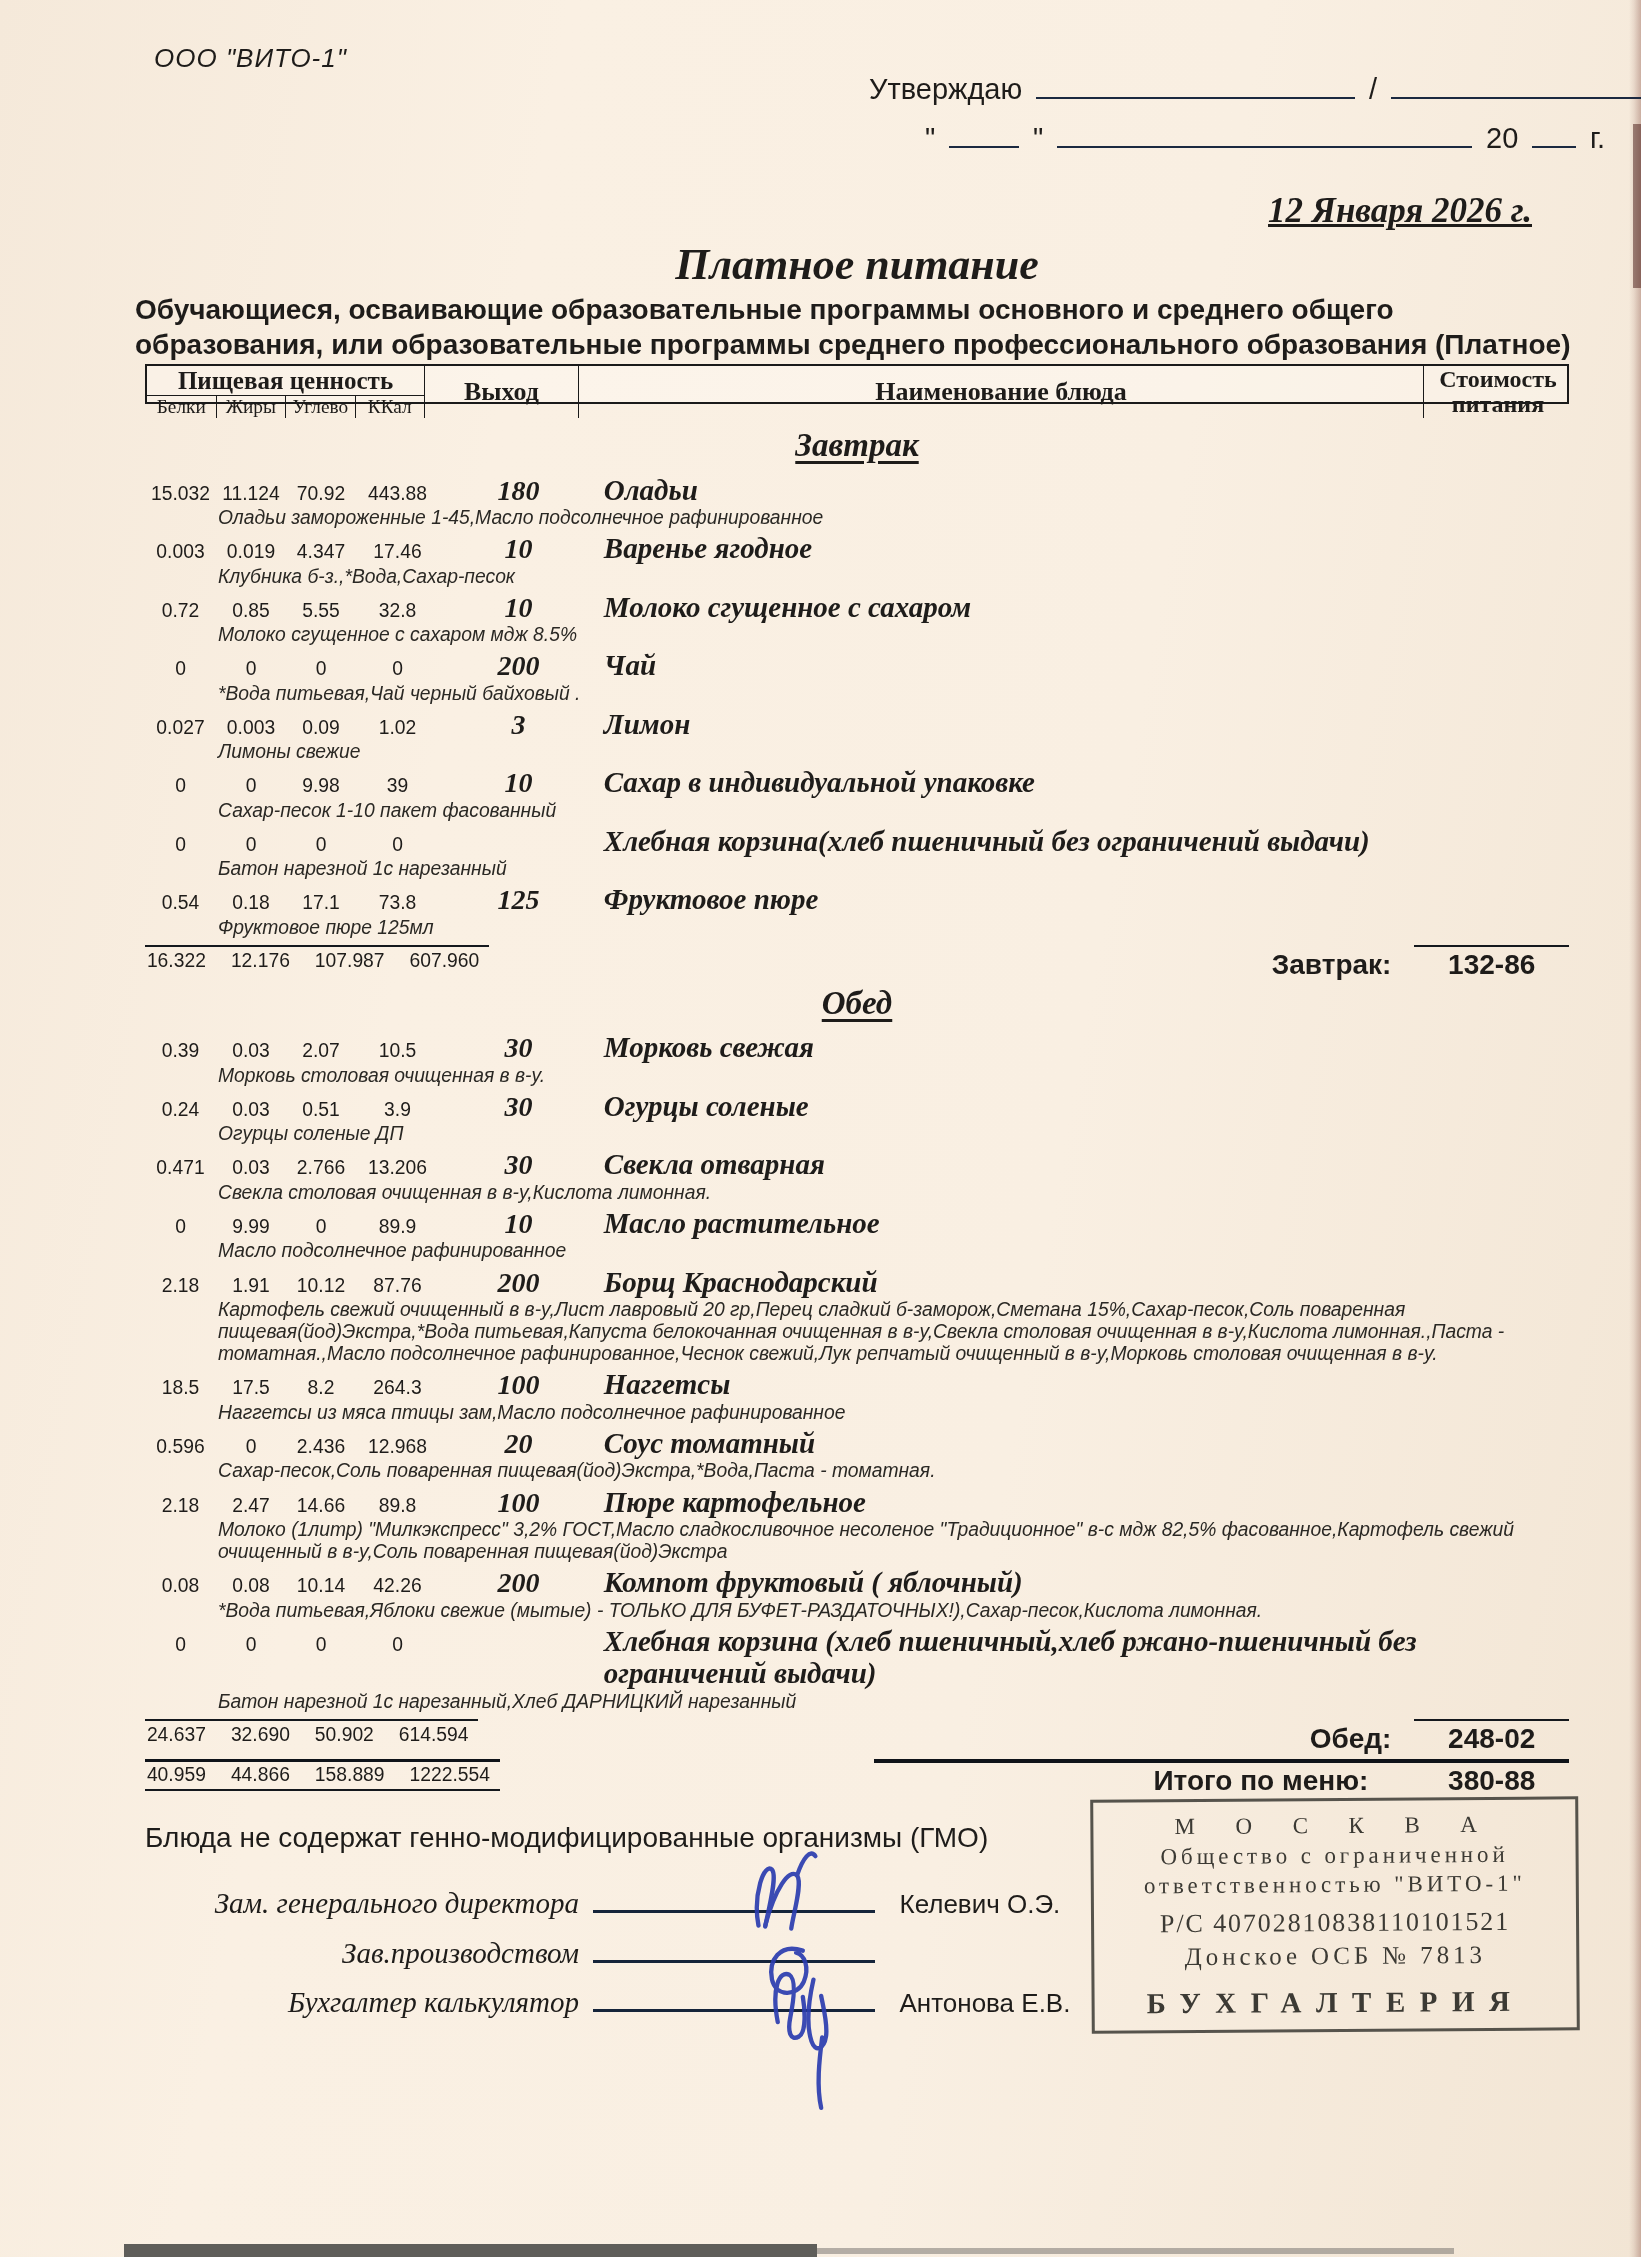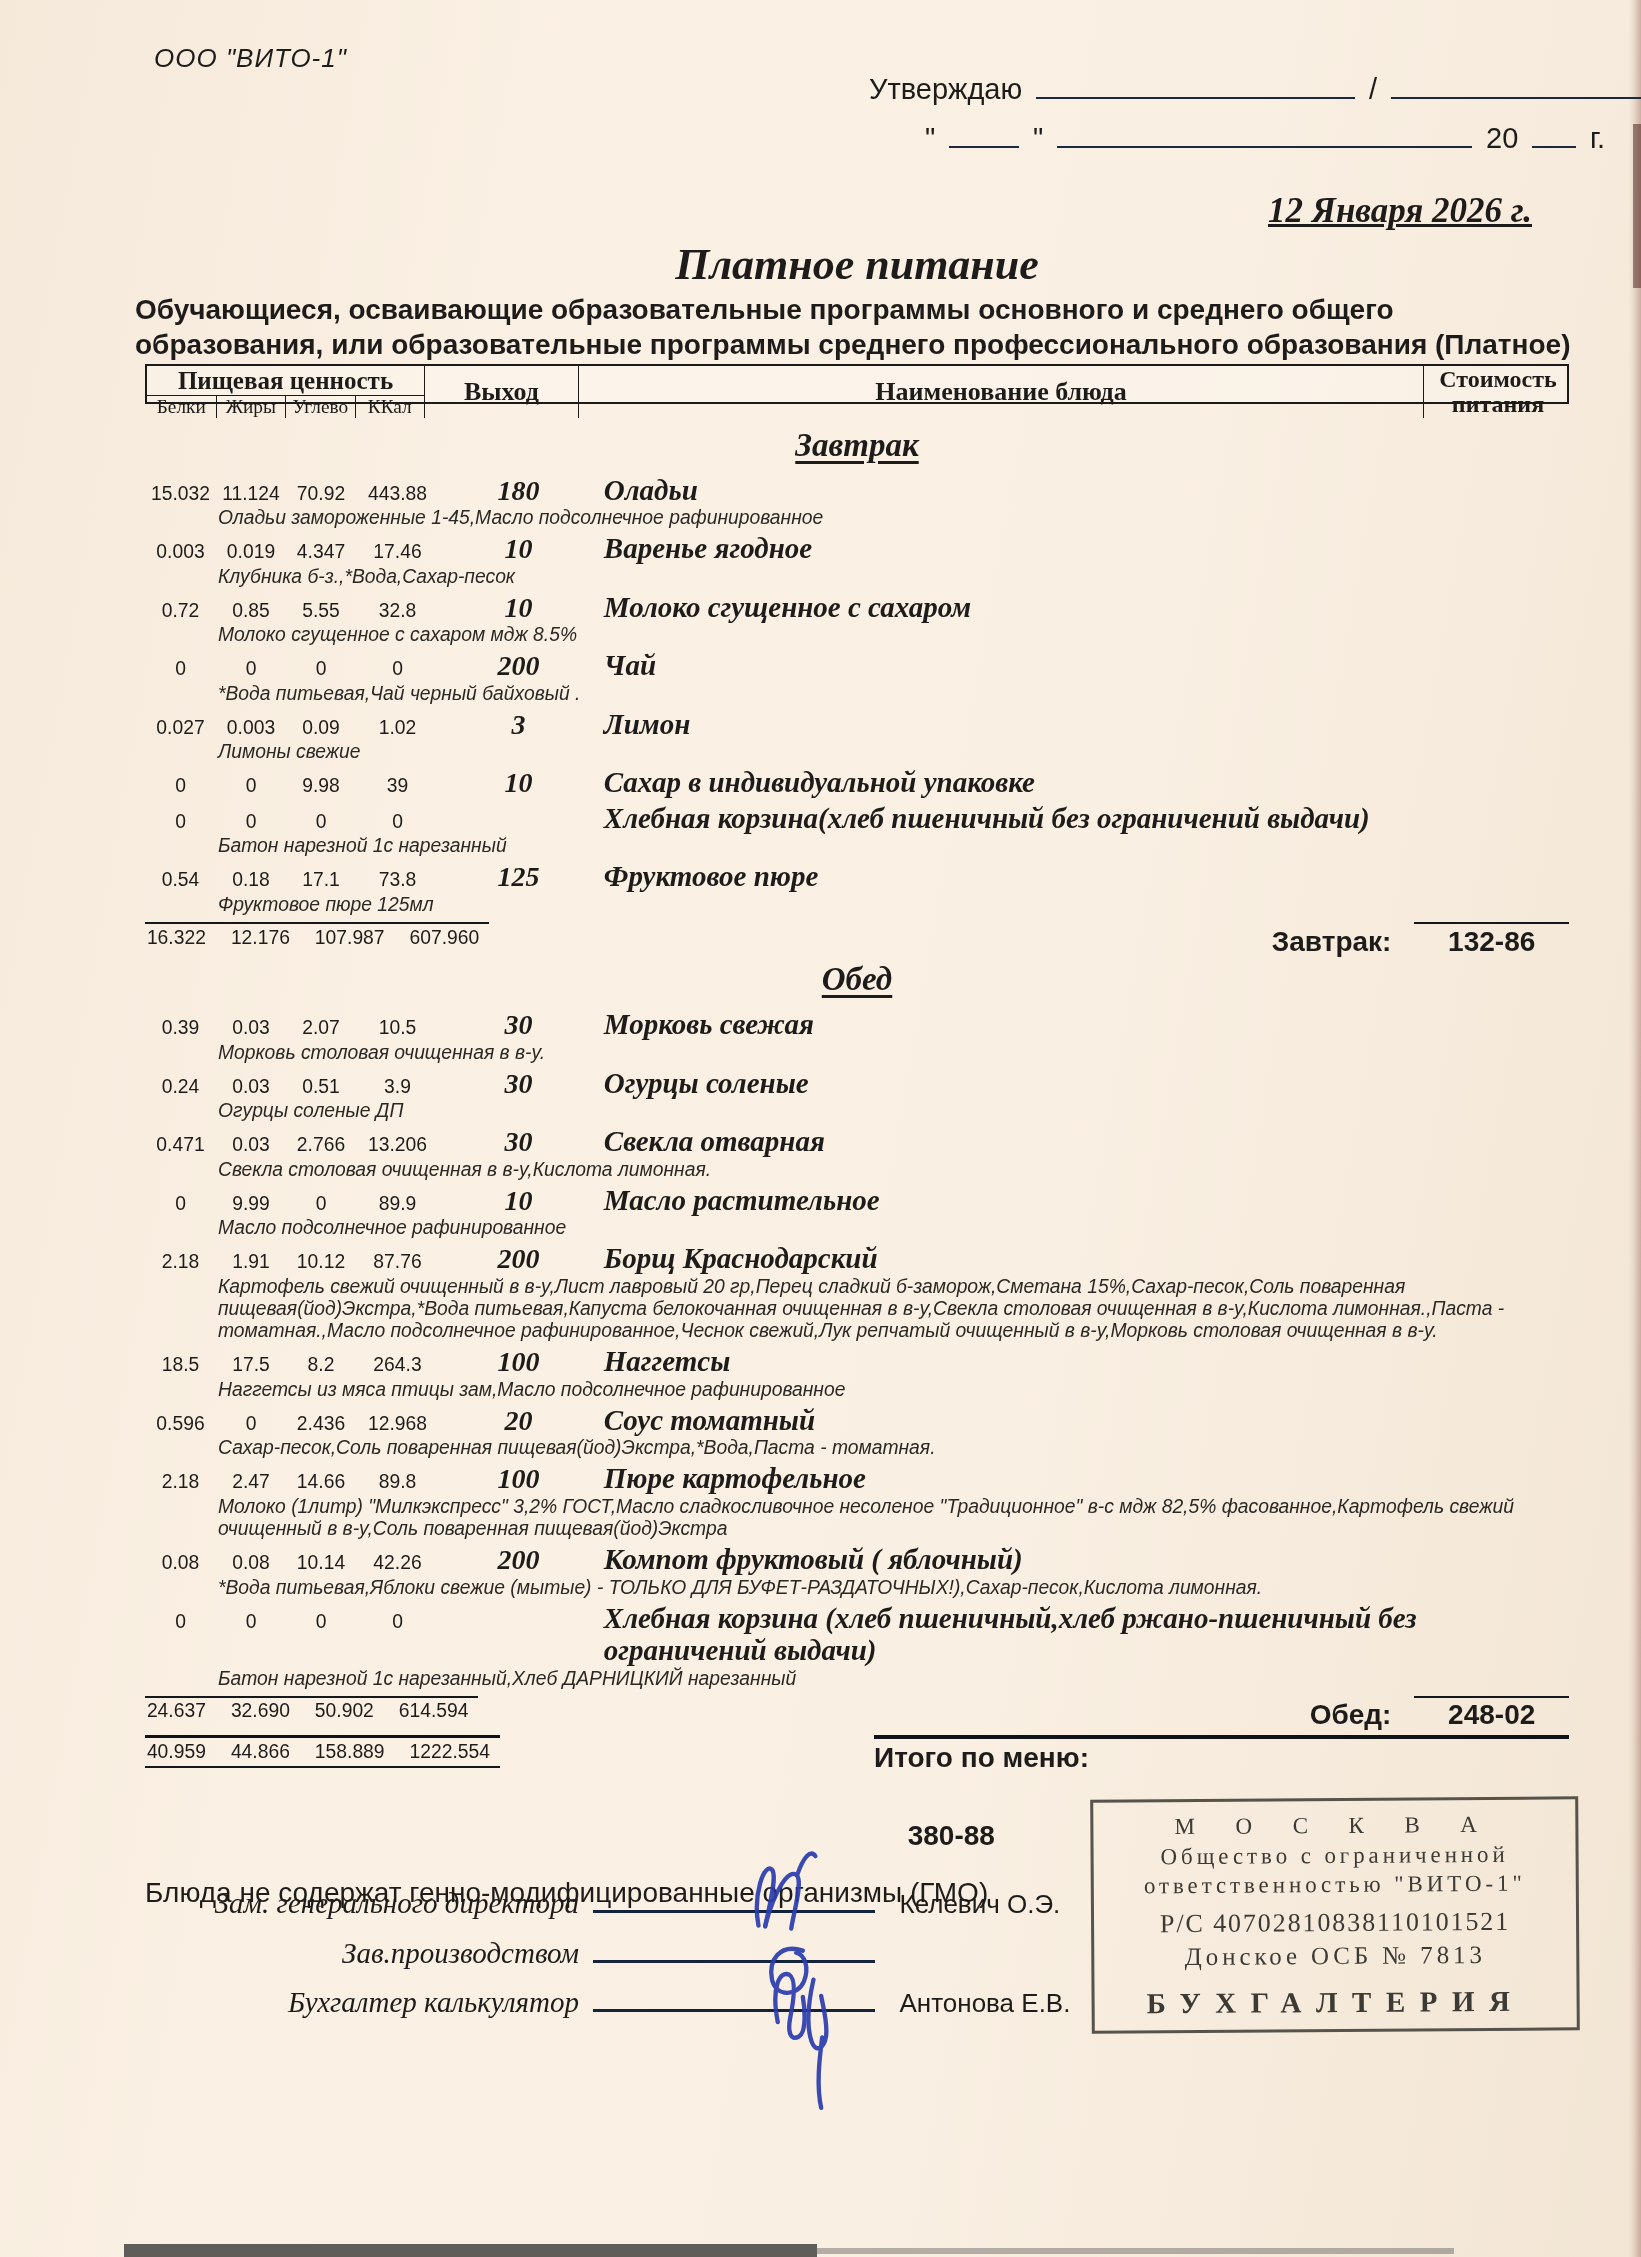--- a/index.html
+++ b/index.html
@@ -60,21 +60,21 @@
   .out{text-align:center;font-family:"Liberation Serif","DejaVu Serif",serif;font-weight:bold;font-style:italic;font-size:28px;line-height:1.12;}
   .dish{font-family:"Liberation Serif","DejaVu Serif",serif;font-weight:bold;font-style:italic;font-size:29px;line-height:1.12;padding-left:5.8px;}
   .ingr{margin:1px 0 0 73px;font-style:italic;font-size:19.3px;line-height:1.15;color:#2a2824;max-width:1342px;}
 
   .totals-line{display:flex;justify-content:space-between;align-items:flex-start;margin:5.8px 0 3.9px 0;}
   .totals-nums{display:flex;gap:25px;border-top:2.9px solid #14181d;padding:2.9px 9.7px 0 1.9px;font-size:19.3px;}
   .totals-cost{display:flex;align-items:baseline;gap:23px;font-weight:bold;font-size:28px;}
   .cost-value{border-top:2.9px solid #14181d;padding:1.9px 19.3px 0 19.3px;min-width:116px;text-align:center;}
   .grand{margin-top:1.9px;}
   .grand-nums{border-top:3.9px solid #0f1319;border-bottom:2.9px solid #14181d;padding-bottom:2.9px;}
-  .grand-cost{border-top:4.8px solid #0f1319;width:695px;justify-content:flex-end;padding-top:2.9px;gap:46px;flex-direction:column;}
+  .grand-cost{border-top:4.8px solid #0f1319;width:695px;justify-content:flex-end;padding-top:2.9px;gap:46px;}
   .grand-value{border-top:none;padding-top:0;}
 
   .gmo-note{margin-top:25px;font-size:28px;max-width:927px;}
 
   .stamp{position:absolute;left:1091px;top:1798px;width:488px;height:234px;
     border:3.9px solid rgba(58,56,50,.85);transform:rotate(-.4deg);
     color:#3c3a34;text-align:center;font-family:"Liberation Serif","DejaVu Serif",serif;box-sizing:border-box;padding-top:9.7px;}
   .stamp-line{line-height:1.3;}
   .s1{font-size:23px;letter-spacing:17.4px;}
   .s2,.s3{font-size:23px;letter-spacing:3.9px;}
@@ -202,20 +202,21 @@
         </div>
         <div class="item">
           <div class="item-main">
             <span class="val">0</span>
             <span class="val">0</span>
             <span class="val">9.98</span>
             <span class="val">39</span>
             <span class="out">10</span>
             <span class="dish">Сахар в индивидуальной упаковке</span>
           </div>
+          <div class="ingr">Сахар-песок 1-10 пакет фасованный</div>
         </div>
         <div class="item">
           <div class="item-main">
             <span class="val">0</span>
             <span class="val">0</span>
             <span class="val">0</span>
             <span class="val">0</span>
             <span class="out"></span>
             <span class="dish">Хлебная корзина(хлеб пшеничный без ограничений выдачи)</span>
           </div>

